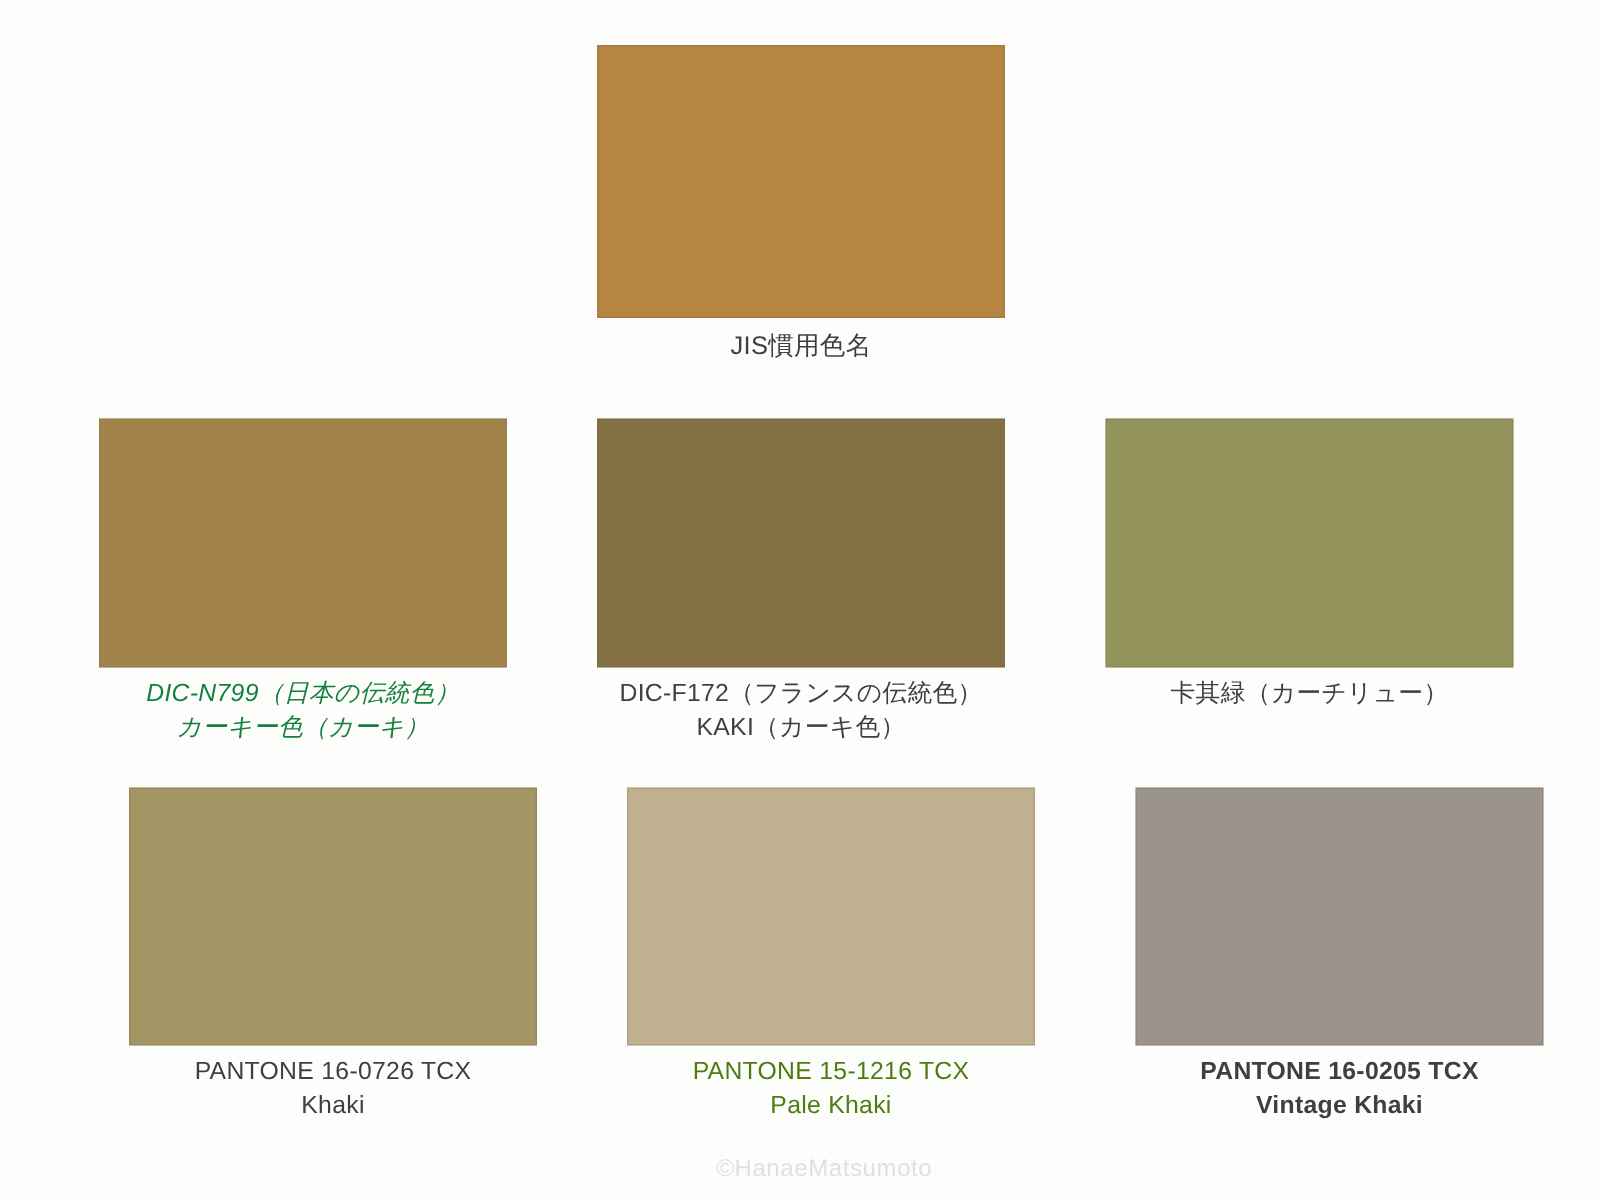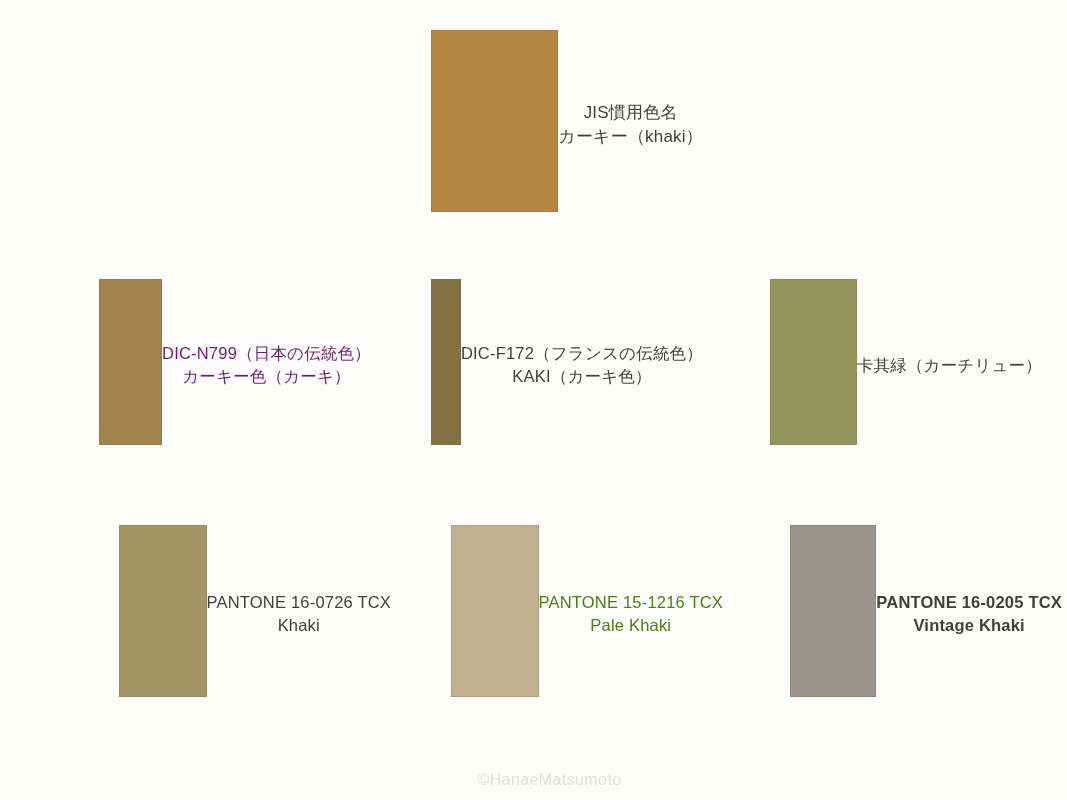--- a/index.html
+++ b/index.html
@@ -19,23 +19,22 @@
     position: relative;
     width: 1067px;
     height: 800px;
     background: #fdfdfb;
   }
 
   
   .swatch-card {
     position: absolute;
     display: flex;
-    flex-direction: row;
+    flex-direction: column;
     align-items: center;
-    margin-left: 33px;
   }
   .swatch-chip {
     width: 100%;
     box-sizing: border-box;
     border: 1px solid rgba(120, 110, 80, 0.28);
   }
   .swatch-caption {
     width: 100%;
     text-align: center;
     color: #3f3f3d;
@@ -107,27 +106,26 @@
 </style>
 </head>
 <body style="background-color: rgb(253, 253, 251);">
 
 <div id="palette-board" style="background-color: rgb(253, 253, 251);">
 
   <div class="swatch-card" id="card-jis">
     <div class="swatch-chip" style="background-color: rgb(182, 133, 66);"></div>
     <div class="swatch-caption" style="color: rgb(63, 63, 61);">
       <span class="caption-line">JIS慣用色名</span>
-      <span class="caption-line">カーキー（khaki）</span>
     </div>
   </div>
 
   <div class="swatch-card row-dic col-left">
     <div class="swatch-chip" style="background-color: rgb(162, 131, 76);"></div>
-    <div class="swatch-caption" style="color: #701a75;">
+    <div class="swatch-caption" style="color: #15803d; font-style: italic;">
       <span class="caption-line">DIC-N799（日本の伝統色）</span>
       <span class="caption-line">カーキー色（カーキ）</span>
     </div>
   </div>
 
   <div class="swatch-card row-dic col-center">
     <div class="swatch-chip" style="background-color: rgb(131, 112, 67);"></div>
     <div class="swatch-caption" style="color: rgb(63, 63, 61);">
       <span class="caption-line">DIC-F172（フランスの伝統色）</span>
       <span class="caption-line">KAKI（カーキ色）</span>

